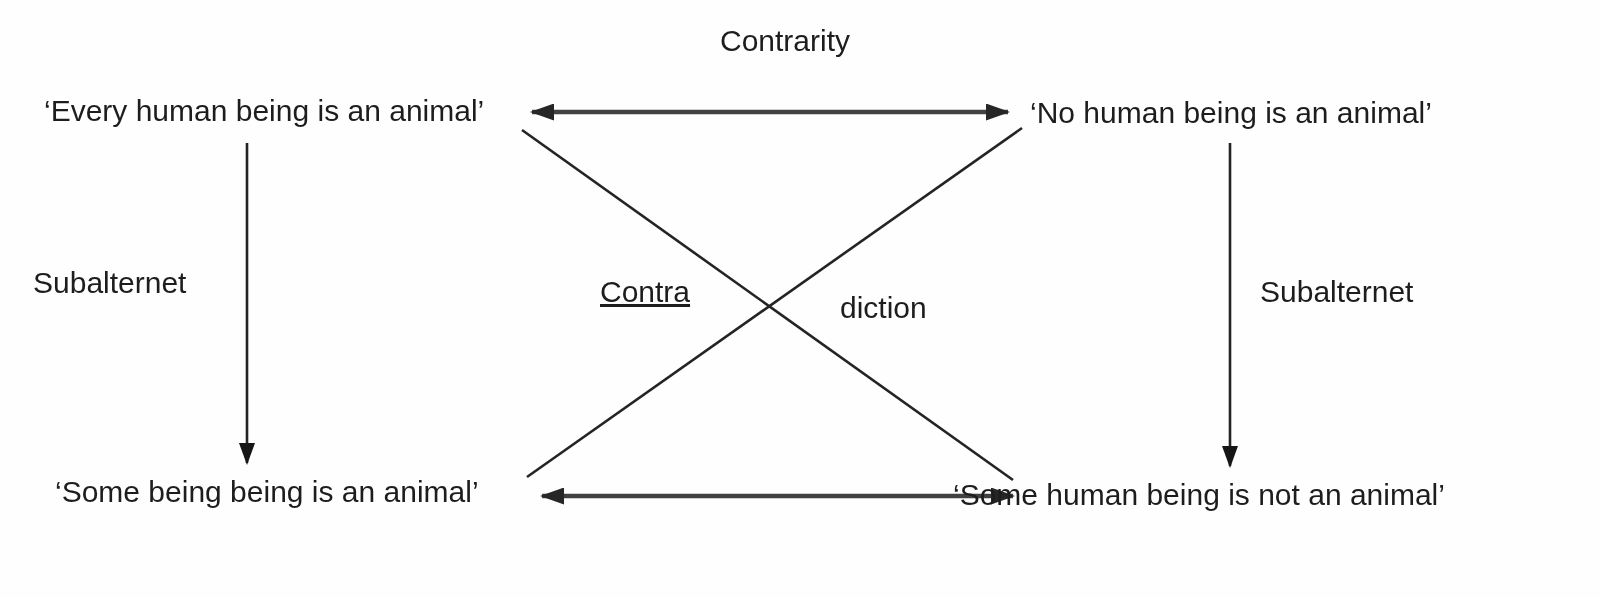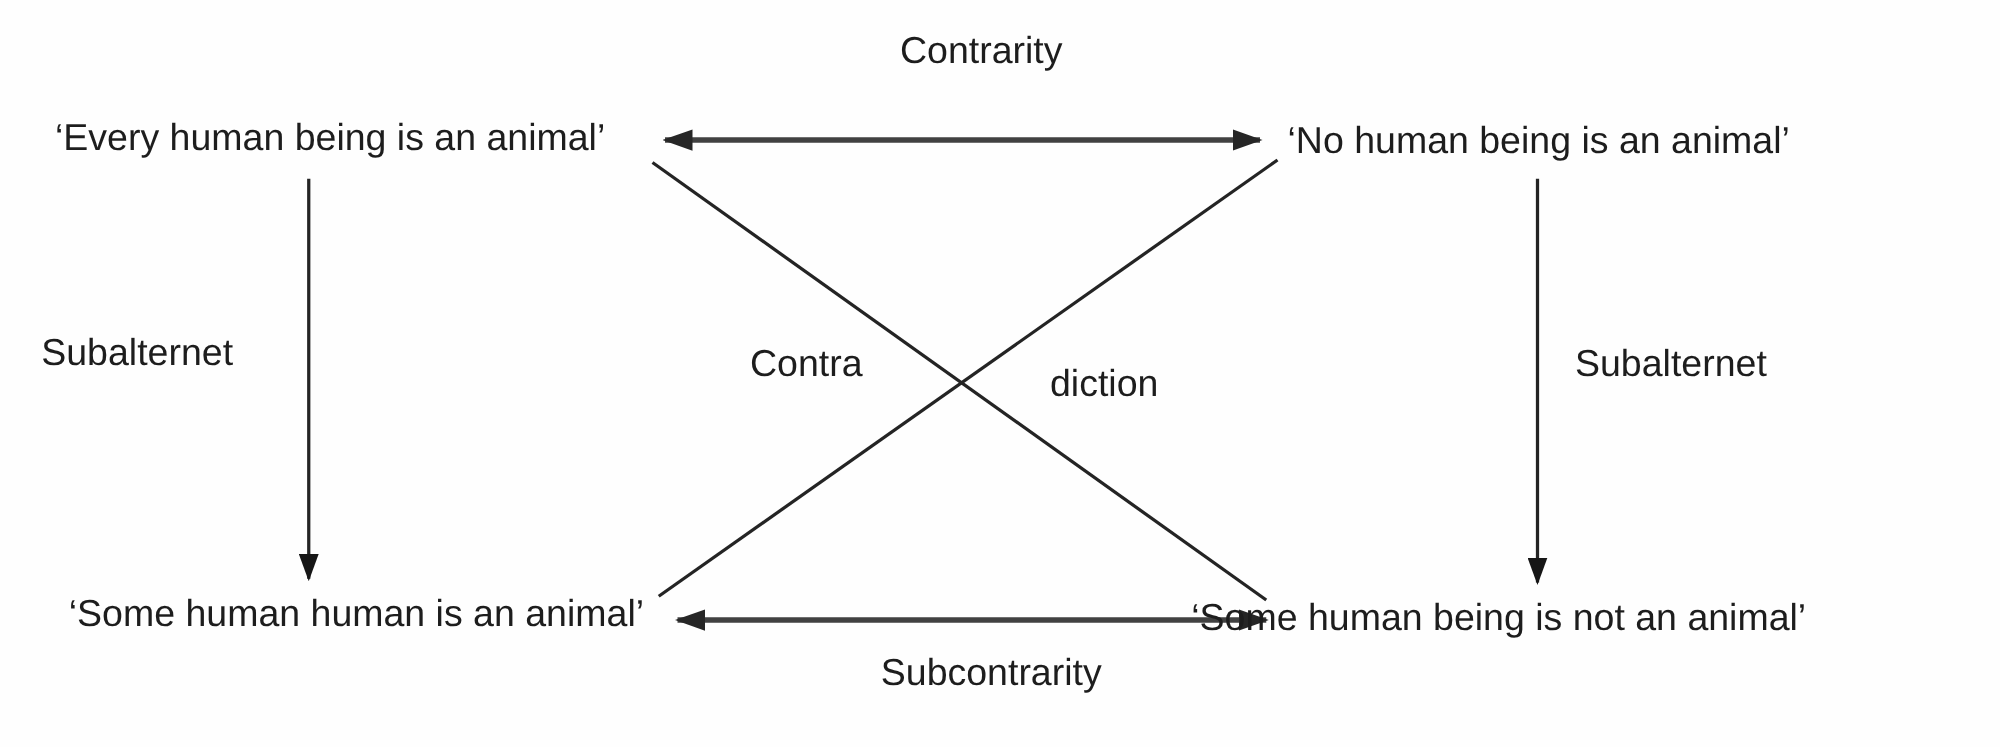--- a/index.html
+++ b/index.html
@@ -64,31 +64,30 @@
     <line class="thin-line" x1="247" y1="143" x2="247" y2="463" marker-end="url(#ahv)"></line>
 
     <line class="thin-line" x1="1230" y1="143" x2="1230" y2="466" marker-end="url(#ahv)"></line>
 
     <line class="thin-line" x1="522" y1="130" x2="1013" y2="480"></line>
     <line class="thin-line" x1="1022" y1="128" x2="527" y2="477"></line>
   </svg>
 
   <div class="txt centered" style="left:785px; top:23px;">Contrarity</div>
 
-  <div class="txt centered" style="left:793px; top:521px;">Subcontrarity</div>
 
   <div class="txt" style="left:33px; top:265px;">Subalternet</div>
 
   <div class="txt" style="left:1260px; top:274px;">Subalternet</div>
 
-  <div class="txt" style="left:600px; top:274px;">Contra</div>
+  <div class="txt" style="left:600px; top:274px;text-decoration:underline;">Contra</div>
 
   <div class="txt" style="left:840px; top:274px;margin-top:16px;">diction</div>
 
   <div class="txt" style="left:44px; top:93px;">‘Every human being is an animal’</div>
 
   <div class="txt" style="left:1030px; top:95px;">‘No human being is an animal’</div>
 
-  <div class="txt" style="left:55px; top:474px;">‘Some human human is an animal’</div>
+  <div class="txt" style="left:55px; top:474px;">‘Some being being is an animal’</div>
 
   <div class="txt" style="left:953px; top:477px;text-align:center;">‘Some human being is not an animal’</div>
 
 </div>
 
 </body></html>

